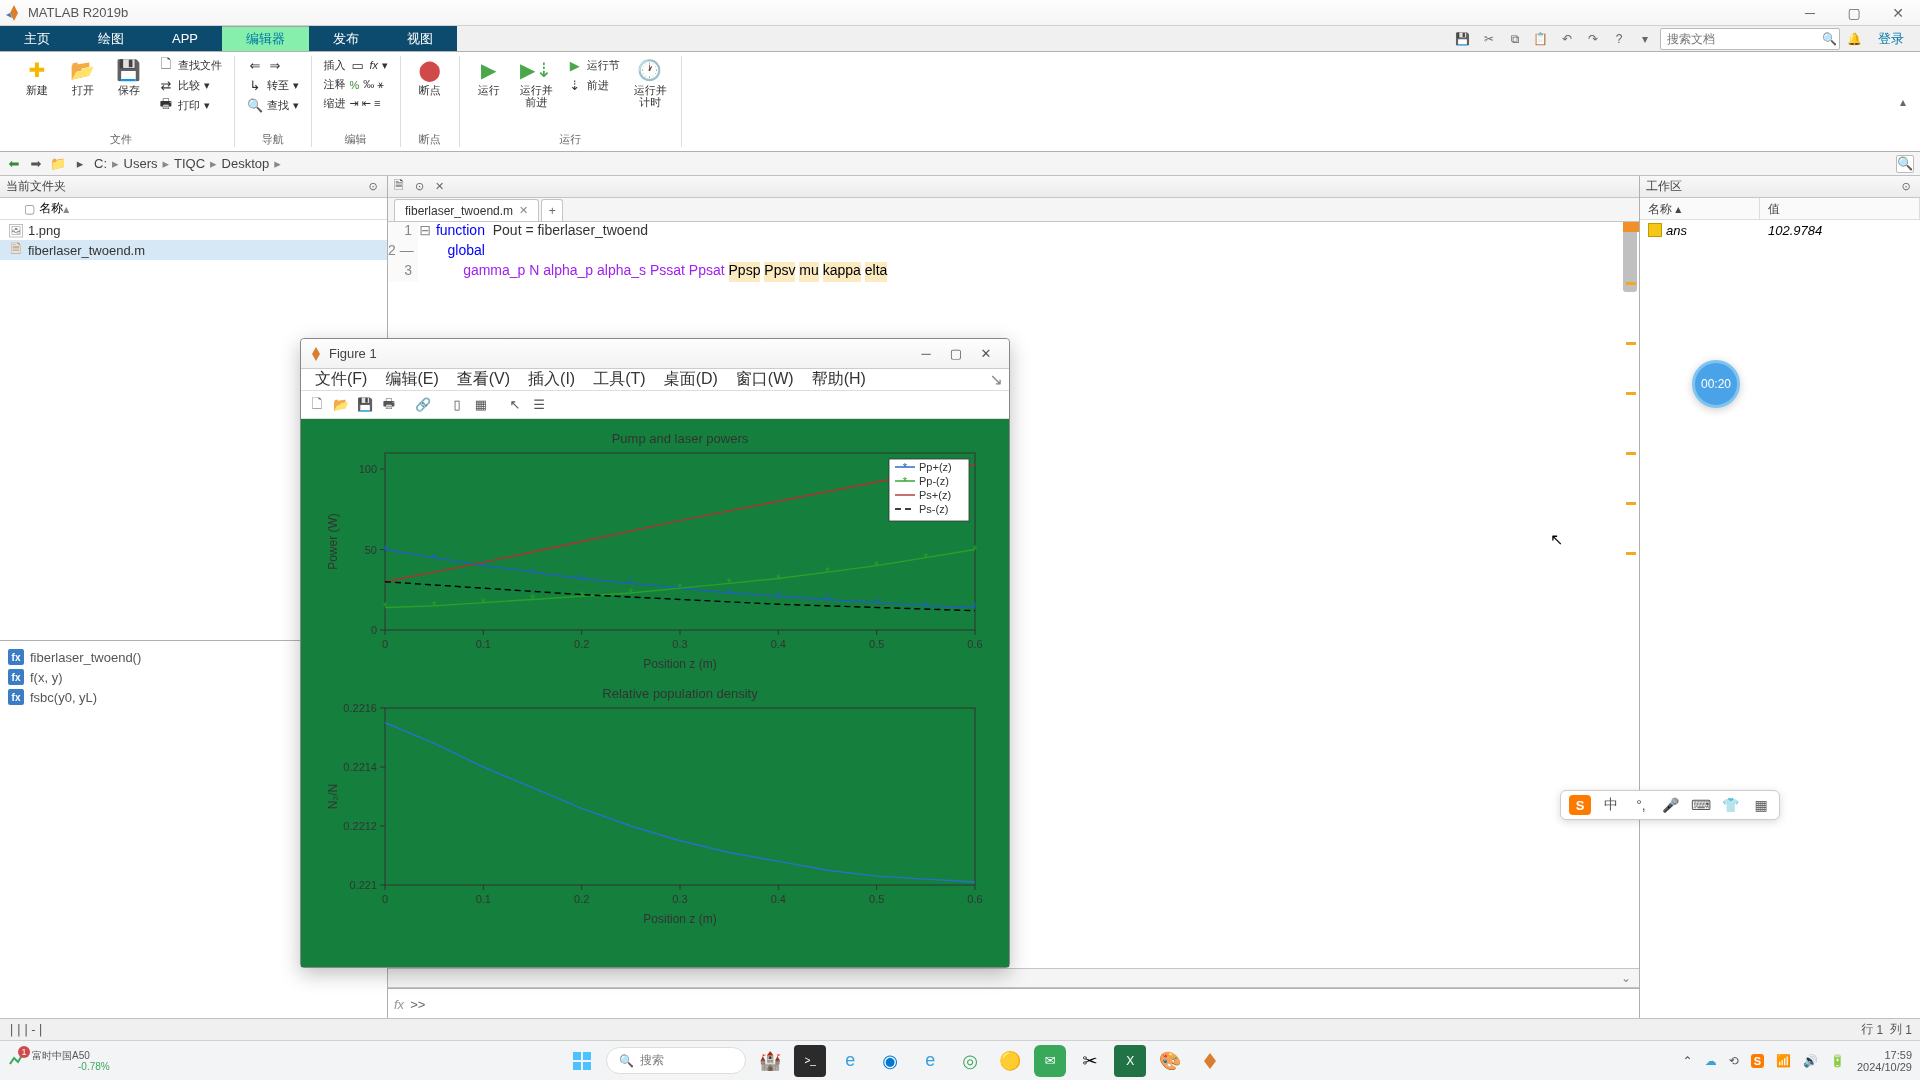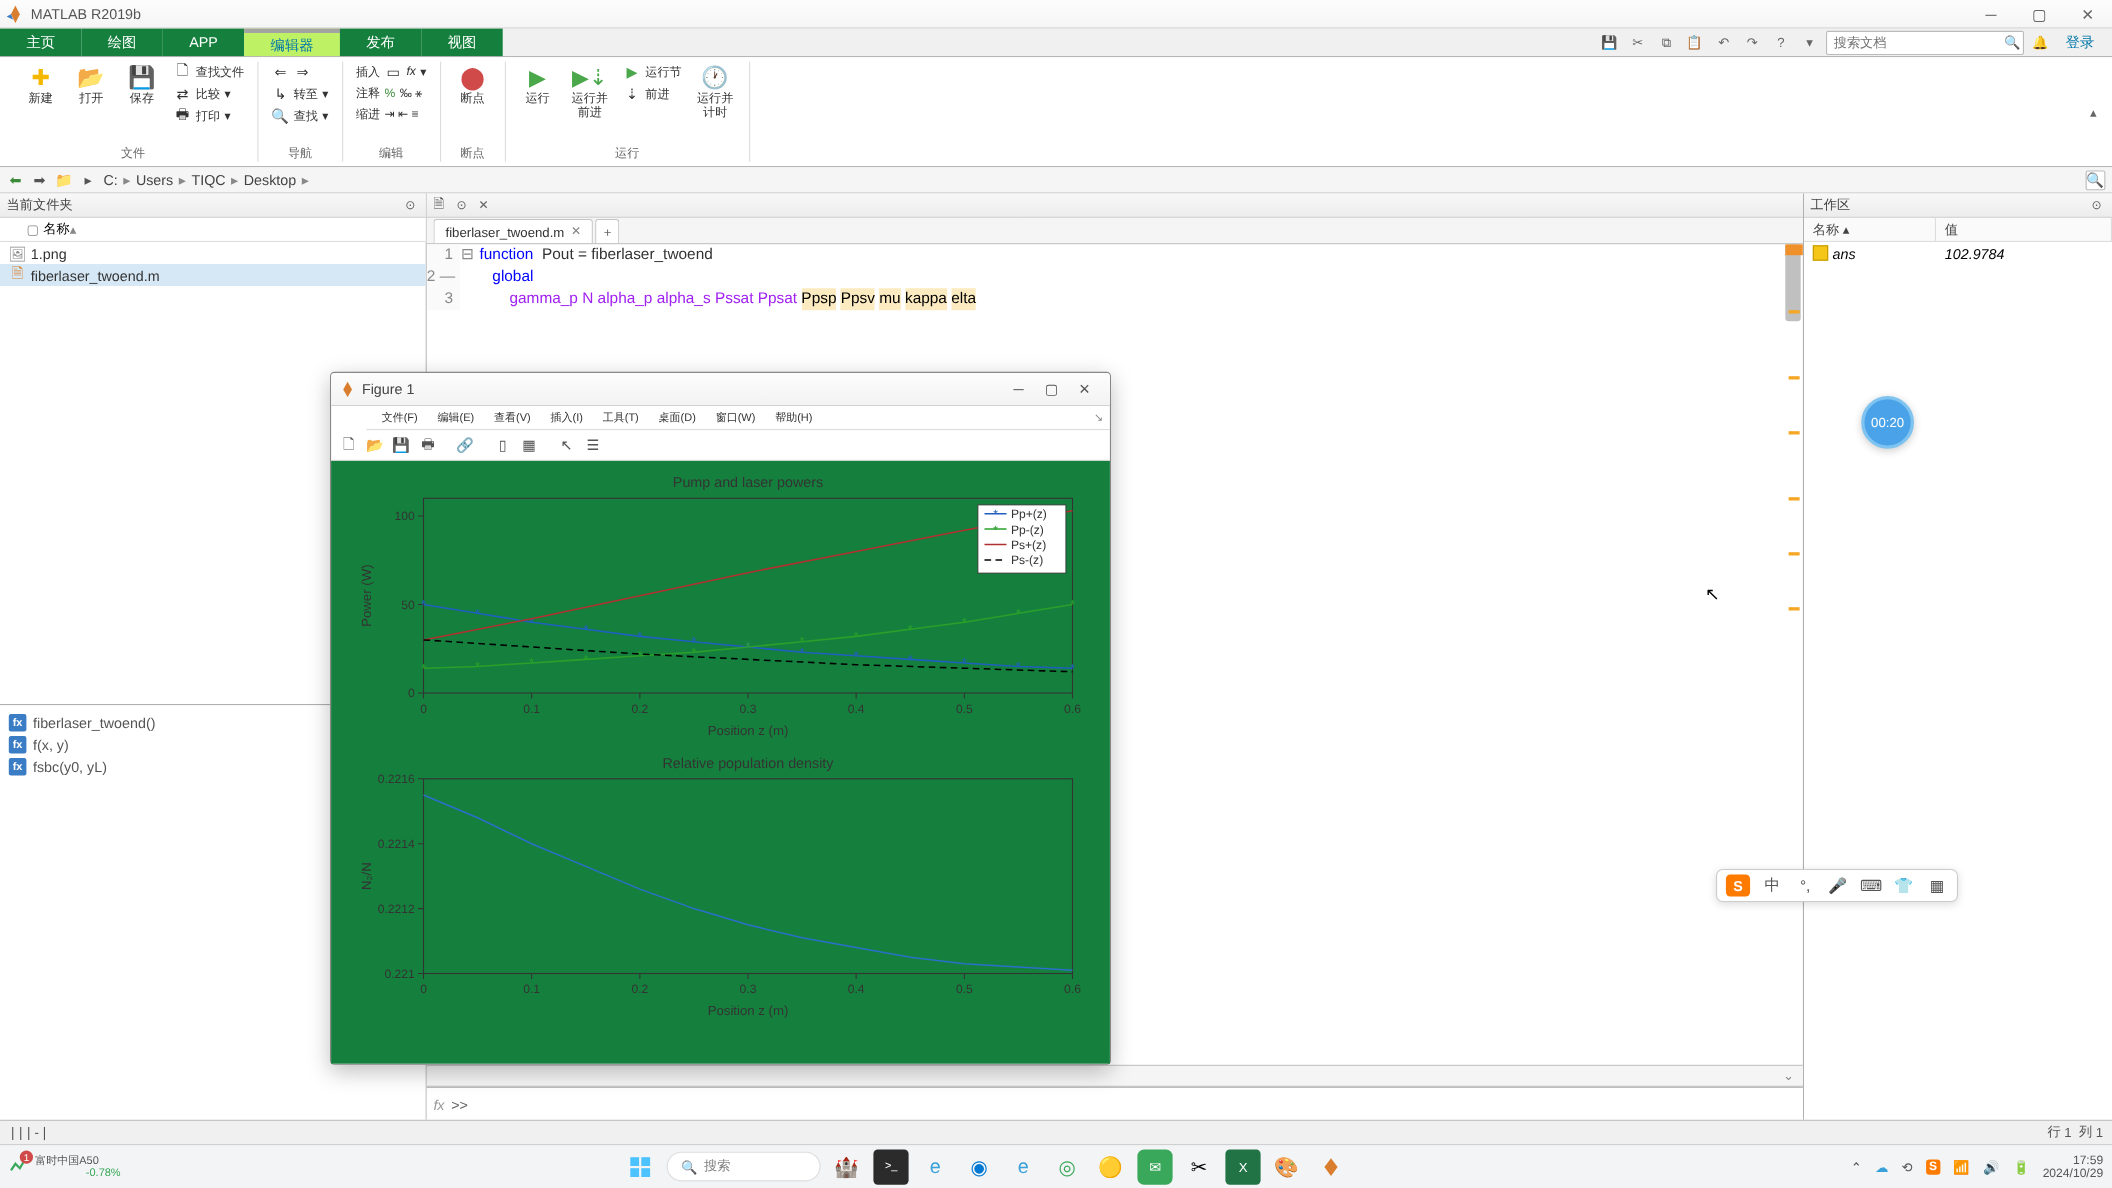--- a/index.html
+++ b/index.html
@@ -8,22 +8,22 @@
 
 .titlebar { height: 26px; background: linear-gradient(180deg, #fdfdfd, #f5f5f5); display: flex; align-items: center; padding-left: 6px; border-bottom: 1px solid #d0d0d0; }
 .titlebar .logo { width: 16px; height: 16px; margin-right: 6px; }
 .titlebar .title { color: #555; font-size: 13px; }
 .titlebar .spacer { flex: 1; }
 .titlebar .winbtn { width: 44px; height: 26px; display: flex; align-items: center; justify-content: center; color: #666; font-size: 14px; }
 
 
 .ribbon-tabs { height: 26px; background: #f0f0f0; display: flex; align-items: stretch; border-bottom: 1px solid #b0b0b0; }
 .ribbon-tab { padding: 0 24px; display: flex; align-items: center; font-size: 13px; color: #fff; cursor: pointer; }
-.ribbon-tab.blue { background: #15803d; }
-.ribbon-tab.active { background: #bef264; color: #0076a8; border-top: 4px solid #a3a3a3; }
+.ribbon-tab.blue { background: #0c4a6e; }
+.ribbon-tab.active { background: #86efac; color: #0076a8; border-top: 1px solid #a3a3a3; }
 .ribbon-right { margin-left: auto; display: flex; align-items: center; gap: 4px; padding-right: 8px; }
 .ribbon-right .icon-btn { width: 22px; height: 22px; display:flex; align-items:center; justify-content:center; color:#666; border-radius:3px; }
 .ribbon-right .search-box { display:flex; align-items:center; background:#fff; border:1px solid #bbb; border-radius:2px; padding:2px 6px; width:180px; height:22px; }
 .ribbon-right .search-box input { border:none; outline:none; flex:1; font-size:12px; color:#888; }
 
 
 .toolstrip { height: 100px; background: #fff; border-bottom: 1px solid #b0b0b0; display: flex; padding: 4px 8px; }
 .ts-group { display: flex; flex-direction: column; border-right: 1px solid #ddd; padding: 0 8px; }
 .ts-group-row { display:flex; gap:4px; flex:1; align-items:flex-start; }
 .ts-group-label { text-align:center; color:#666; font-size:11px; padding-top:2px; }
@@ -86,21 +86,21 @@
 .ws-th { padding:3px 8px; font-size:12px; color:#444; border-right:1px solid #ddd; }
 .ws-row { display:flex; height:20px; align-items:center; }
 .ws-td { padding:2px 8px; font-size:13px; display:flex; align-items:center; gap:4px;font-style:italic; }
 .ws-var-ic { width:14px; height:14px; background:#f5c518; border:1px solid #c49a00; display:inline-block; }
 
 
 .figure-win { position:absolute; left:300px; top:338px; width:710px; height:630px; background:#fff; border:1px solid #888; box-shadow:0 6px 20px rgba(0,0,0,0.25); border-radius:4px; display:flex; flex-direction:column; }
 .fig-titlebar { height:30px; background:linear-gradient(180deg,#fdfdfd,#f3f3f3); display:flex; align-items:center; padding:0 8px; border-bottom:1px solid #ccc; border-radius:4px 4px 0 0; }
 .fig-titlebar .title { font-size:13px; color:#444; flex:1; display:flex; align-items:center; gap:6px; }
 .fig-titlebar .winb { width:30px; height:22px; display:flex; align-items:center; justify-content:center; color:#555; font-size:13px; border-radius:3px; }
-.fig-menubar { height:22px; display:flex; align-items:center; padding:0 6px; gap:2px; font-size:10px; border-bottom:1px solid #ddd;margin-left:32px; }
+.fig-menubar { height:22px; display:flex; align-items:center; padding:0 6px; gap:2px; font-size:16px; border-bottom:1px solid #ddd; }
 .fig-menubar .mitem { padding:2px 8px; color:#333; cursor:pointer; }
 .fig-toolbar { height:28px; display:flex; align-items:center; padding:0 6px; gap:4px; border-bottom:1px solid #ddd; }
 .fig-toolbar .tbtn { width:20px; height:20px; display:flex; align-items:center; justify-content:center; color:#555; border:1px solid transparent; font-size:13px; }
 .fig-canvas { flex:1; background:#15803d; position:relative; padding:10px 14px; }
 
 
 .statusbar { position:absolute; bottom:40px; left:0; right:0; height:22px; background:#f0f0f0; border-top:1px solid #c0c0c0; display:flex; align-items:center; padding:0 8px; font-size:12px; color:#555; }
 .statusbar .sp { flex:1; }
 
 

